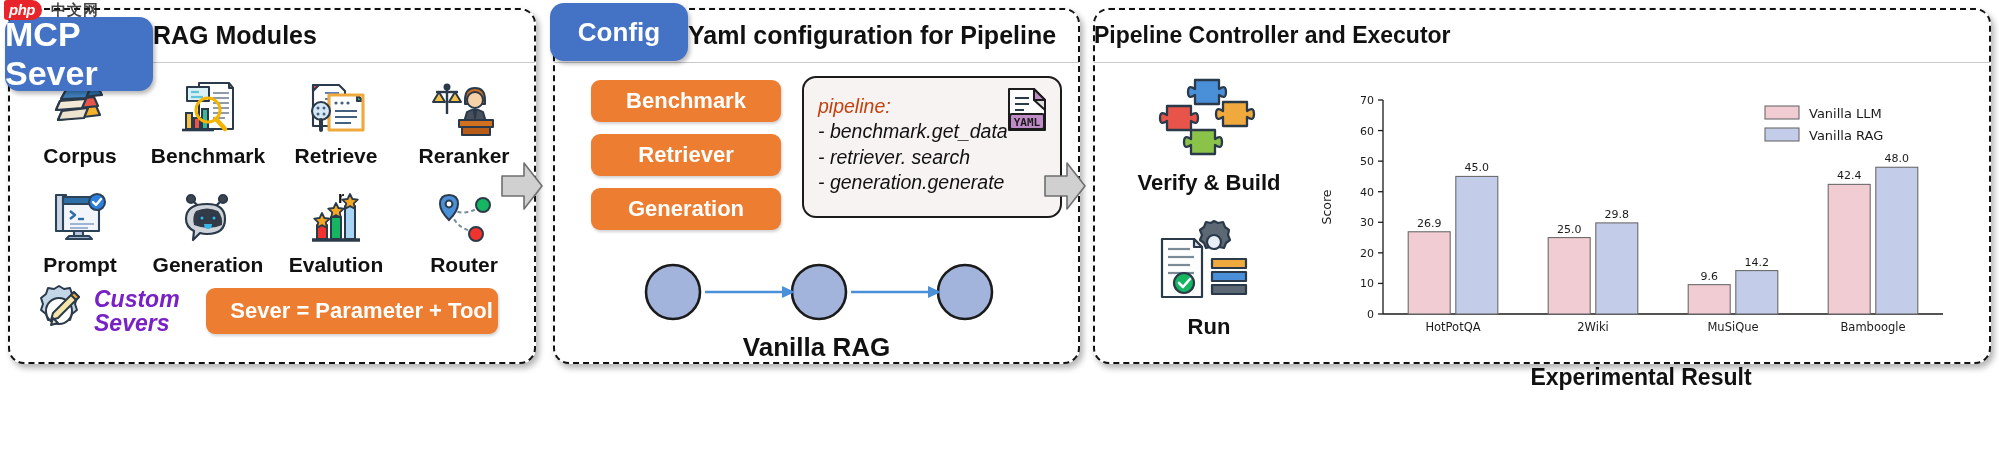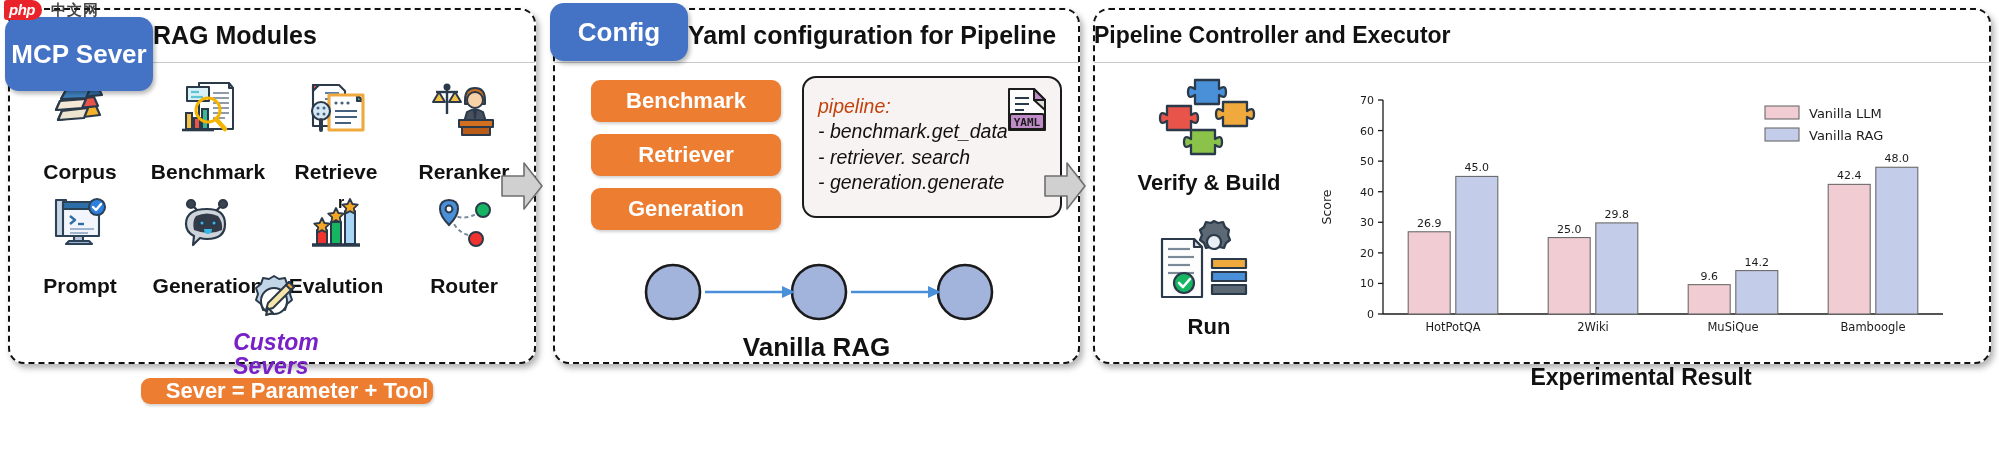--- a/index.html
+++ b/index.html
@@ -38,41 +38,41 @@
     border-bottom: 1.5px solid #c9c9c9;
     display: flex; align-items: stretch;
   }
   .head-tab {
     background: #4472c4; color: #fff; font-weight: bold;
     display: flex; align-items: center; justify-content: center;
     border-radius: 14px; margin: -6px 0 0 -4px;
     box-shadow: 2px 3px 4px rgba(0,0,0,.28);
     position: relative; z-index: 3;
   }
-  #tab-server { width: 148px; font-size: 26px; height: 74px; margin-top: 8px; }
+  #tab-server { width: 148px; font-size: 34px; height: 74px; margin-top: 8px; }
   #tab-config { width: 138px; font-size: 26px; height: 58px; }
   #tab-client { width: 152px; font-size: 24px; height: 58px; }
   .head-title { display: flex; align-items: center; color: #111; font-weight: bold; }
   #title-server { font-size: 25px; }
   #title-config { font-size: 25px; }
   #title-client { font-size: 23px; }
 
   .panel-body { position: absolute; left: 0; right: 0; top: 54px; bottom: 0; }
 
   
   .mod-grid {
     position: absolute; left: 6px; top: 6px; right: 6px; height: 218px;
     display: grid; grid-template-columns: repeat(4, 1fr); grid-template-rows: 1fr 1fr;
   }
-  .mod-cell { display: flex; flex-direction: column; align-items: center; justify-content: flex-start; padding-top: 6px; gap: 16px; }
+  .mod-cell { display: flex; flex-direction: column; align-items: center; justify-content: flex-start; padding-top: 6px; }
   .mod-icon { height: 66px; display: flex; align-items: center; justify-content: center; }
   .mod-label { font-size: 21px; font-weight: bold; color: #111; margin-top: 2px; white-space: nowrap; }
 
   
-  .custom-row { position: absolute; left: 18px; bottom: 12px; right: 14px; height: 78px; display: flex; align-items: center; flex-direction: column; }
+  .custom-row { position: absolute; left: 18px; bottom: 12px; right: 14px; height: 78px; display: flex; align-items: center; }
   .custom-ico { width: 62px; height: 62px; display: flex; align-items: center; justify-content: center; }
   .custom-text {
     color: #7721c6; font-weight: bold; font-style: italic; font-size: 23px;
     line-height: 1.05; margin-left: 4px; text-align: left;
   }
   .pill-orange {
     background: #ed7d31; color: #fff; font-weight: bold; border-radius: 9px;
     display: flex; align-items: center; justify-content: center;
     box-shadow: 1px 2px 3px rgba(0,0,0,.18);
   }

